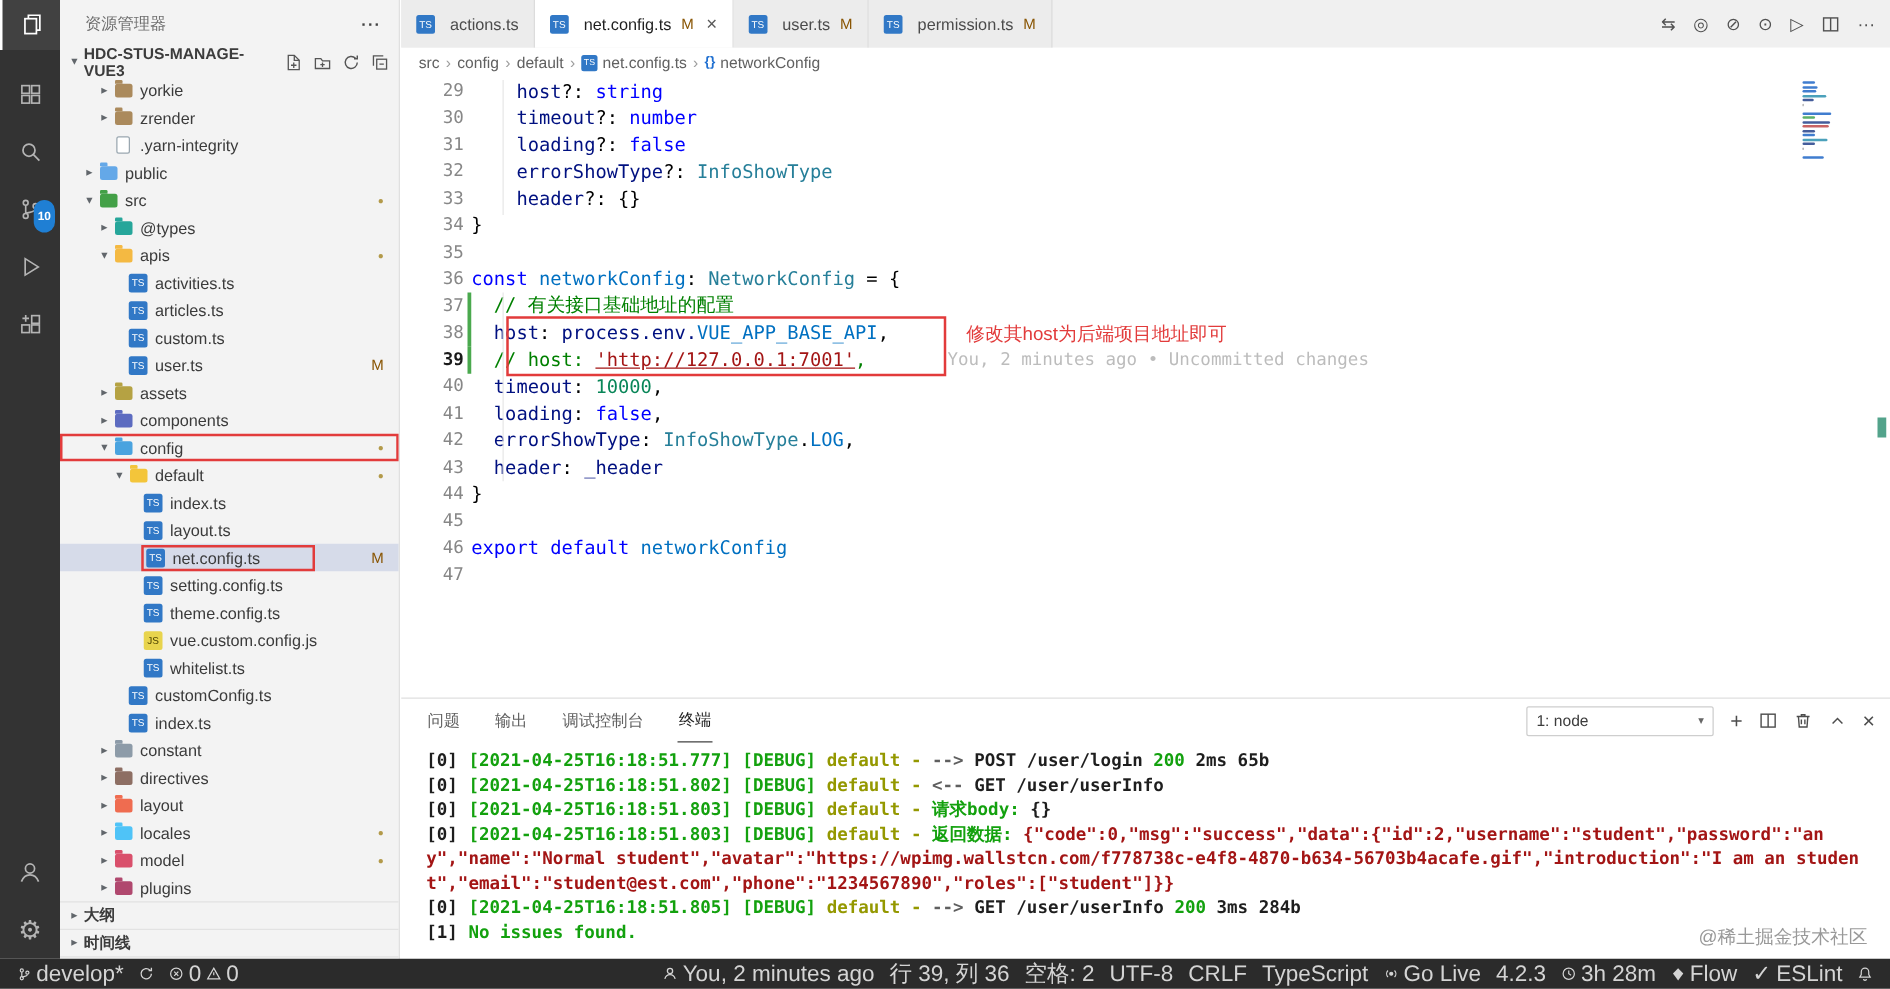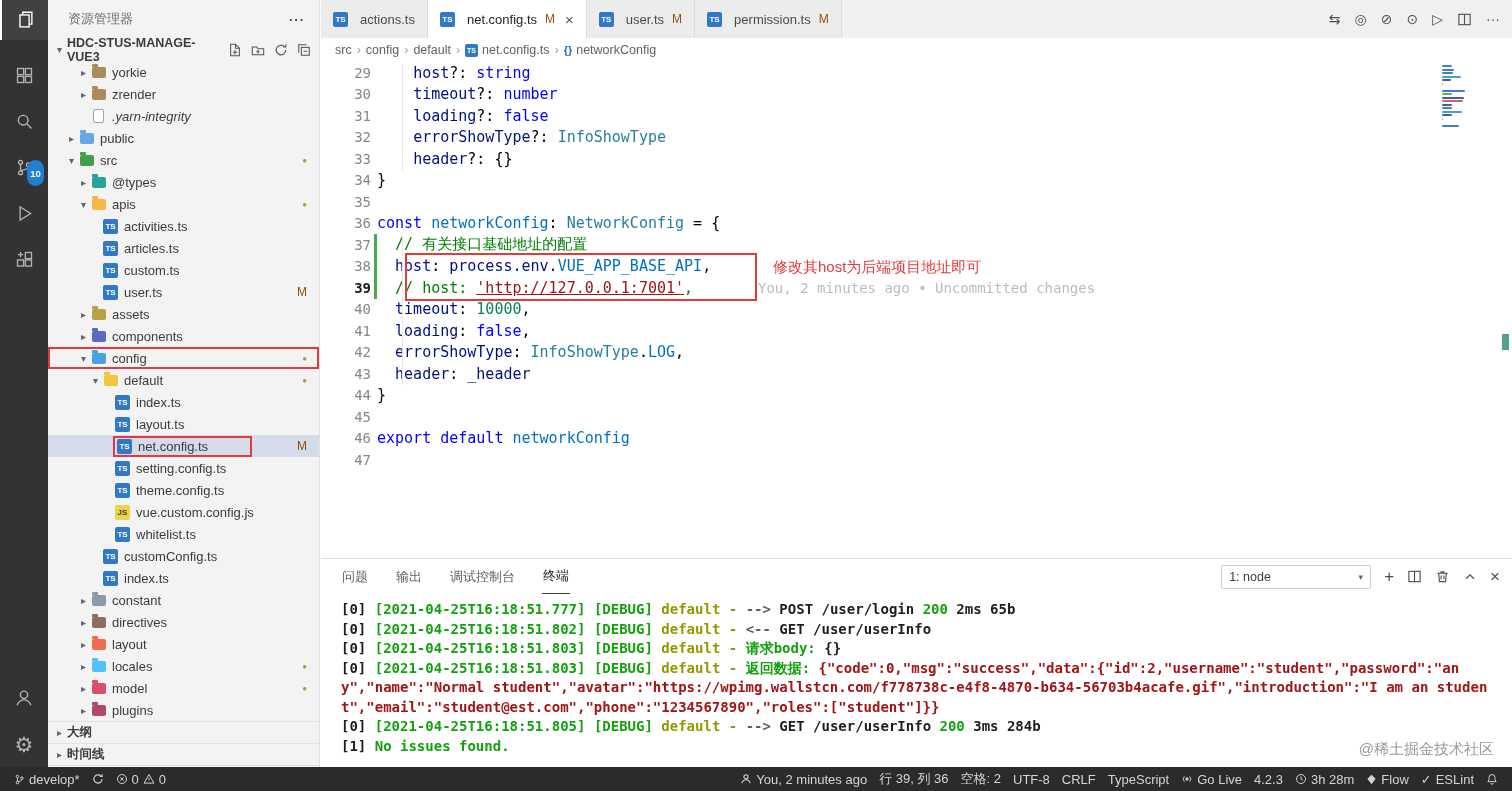--- a/index.html
+++ b/index.html
@@ -33,21 +33,21 @@
 .chev{width:15px;text-align:center;color:#61666b;font-size:10px;flex:none}
 .trow{height:22px;display:flex;align-items:center;font-size:13px;color:#3b3b3b;cursor:pointer;white-space:nowrap}
 .trow.sel{background:var(--selection-bg,#d6dbe9)}
 .trow.rbox{outline:2px solid var(--annotation-red,#e23b3b);outline-offset:-2px}
 .rwrap{display:inline-flex;align-items:center}
 .rwrap.rlabel{outline:2px solid var(--annotation-red,#e23b3b);padding:1px 42px 1px 2px}
 .folder{width:14px;height:11px;border-radius:2px;margin:0 6px 0 1px;position:relative;flex:none}
 .folder::before{content:"";position:absolute;left:0;top:-3px;width:6px;height:3px;
   border-radius:1px 1px 0 0;background:inherit}
 .ic{width:15px;height:15px;border-radius:2px;margin-right:6px;display:inline-flex;align-items:center;
-  justify-content:center;font-size:8px;font-weight:700;flex:none;letter-spacing:0;
+  justify-content:center;font-size:8px;font-weight:400;flex:none;letter-spacing:0;
   font-family:"Liberation Sans",sans-serif}
 .ic-ts{background:#3178c6;color:#fff}
 .ic-js{background:#e8d44d;color:#4a4000}
 .ic-file{background:#fff;border:1px solid #9aa7b0;width:11px;height:14px;border-radius:2px;margin:0 8px 0 2px}
 .mbadge{margin-left:auto;margin-right:12px;color:var(--modified-brown,#895503);font-size:12px}
 .dot{margin-left:auto;margin-right:12px;color:#b39a4a;font-size:8px}
 .section{height:22px;display:flex;align-items:center;border-top:1px solid #e2e2e2;
   font-size:12.5px;font-weight:700;color:#3c3c3c;padding-left:4px;cursor:pointer}
 
 
@@ -101,21 +101,21 @@
   width:150px;padding:0 7px;font-size:12.5px;color:#3c3c3c;justify-content:space-between;
   border-radius:2px;cursor:pointer}
 .terminal{padding:6px 14px 0 20px;font-family:"DejaVu Sans Mono",monospace;font-size:14px;
   line-height:19.5px;font-weight:700;white-space:pre-wrap;word-break:break-all;color:#1e1e1e}
 .tt-tb{color:#1e1e1e}.tt-tg{color:var(--terminal-green,#13a10e)}.tt-to{color:#949800}
 .tt-tm{color:#a31515}.tt-td{color:#5f5f5f}
 .watermark{position:absolute;right:18px;bottom:8px;color:#999;font-size:15px}
 
 
 .statusbar{position:absolute;left:0;right:0;bottom:0;height:24px;background:#2b2b2b;color:#d4d4d4;
-  display:flex;align-items:center;font-size:13px;padding:0 8px;z-index:6}
+  display:flex;align-items:center;font-size:18px;padding:0 8px;z-index:6}
 .sbi{display:flex;align-items:center;gap:4px;padding:0 6px;height:24px;cursor:pointer;white-space:nowrap}
 .sb-right{margin-left:auto;display:flex;align-items:center}
 .sbi svg{display:block}
 </style>
 </head>
 <body>
 
 <div class="window">
 
   <div class="activitybar">
@@ -210,21 +210,21 @@
             <span class="tlabel">yorkie</span>
           </span>
         </div>
         <div class="trow" style="padding-left: 28px;">
           <span class="chev">▸</span>
           <span class="rwrap">
             <span class="folder" style="background: rgb(171, 138, 92);"></span>
             <span class="tlabel">zrender</span>
           </span>
         </div>
-        <div class="trow" style="padding-left: 28px; font-style: italic;">
+        <div class="trow" style="padding-left: 28px;">
           <span class="chev"></span>
           <span class="rwrap">
             <span class="ic-file"></span>
             <span class="tlabel">.yarn-integrity</span>
           </span>
         </div>
         <div class="trow" style="padding-left: 16px;">
           <span class="chev">▸</span>
           <span class="rwrap">
             <span class="folder" style="background: rgb(100, 168, 232);"></span>

